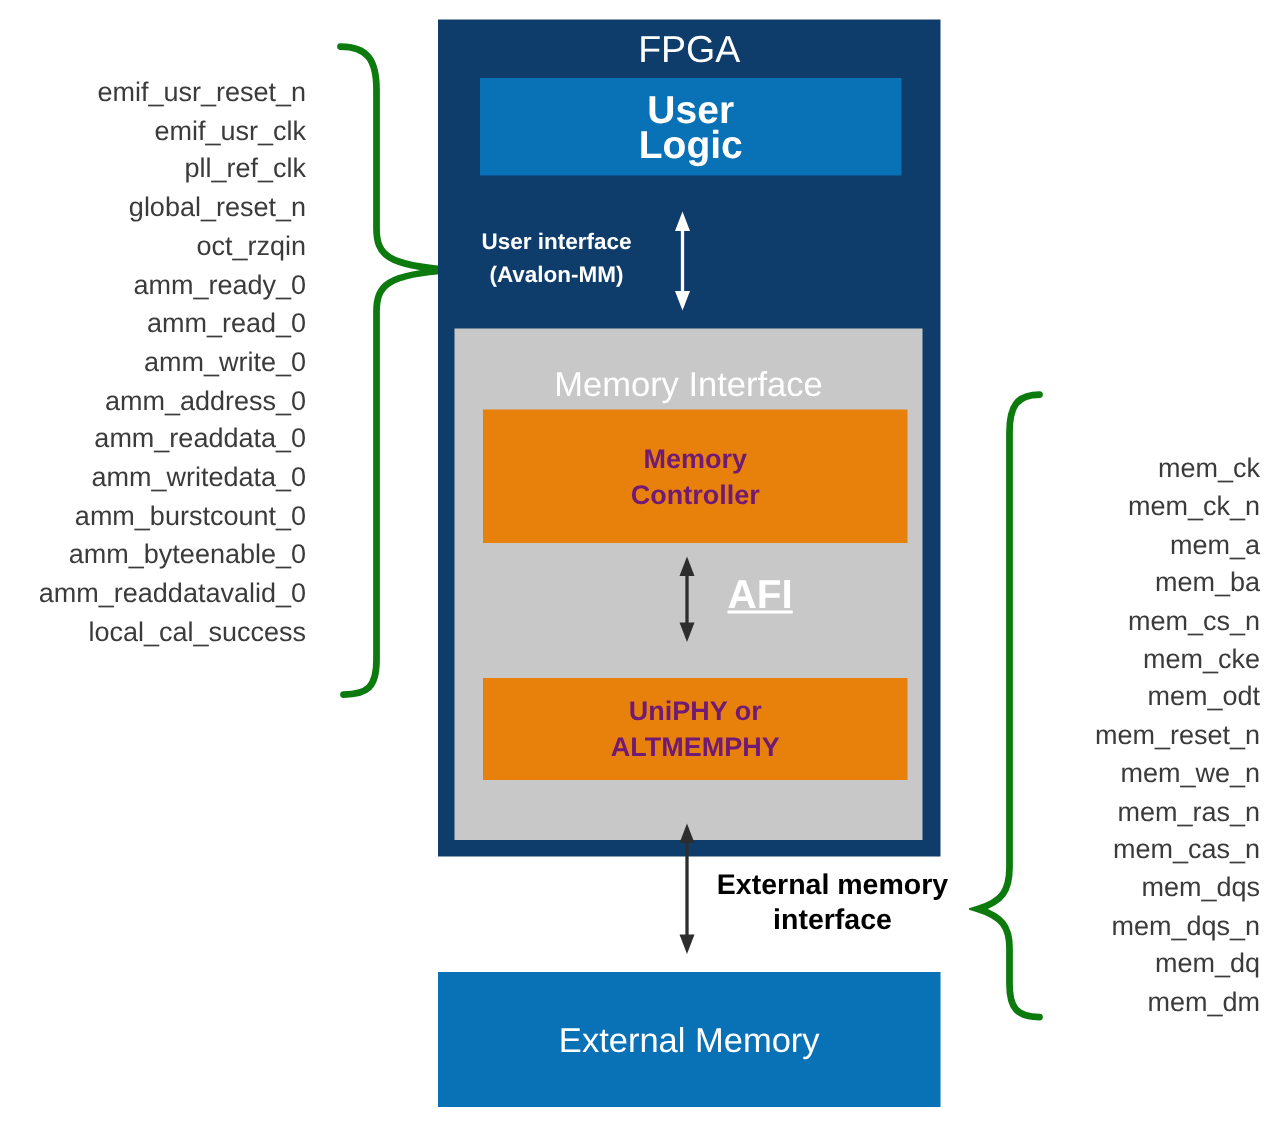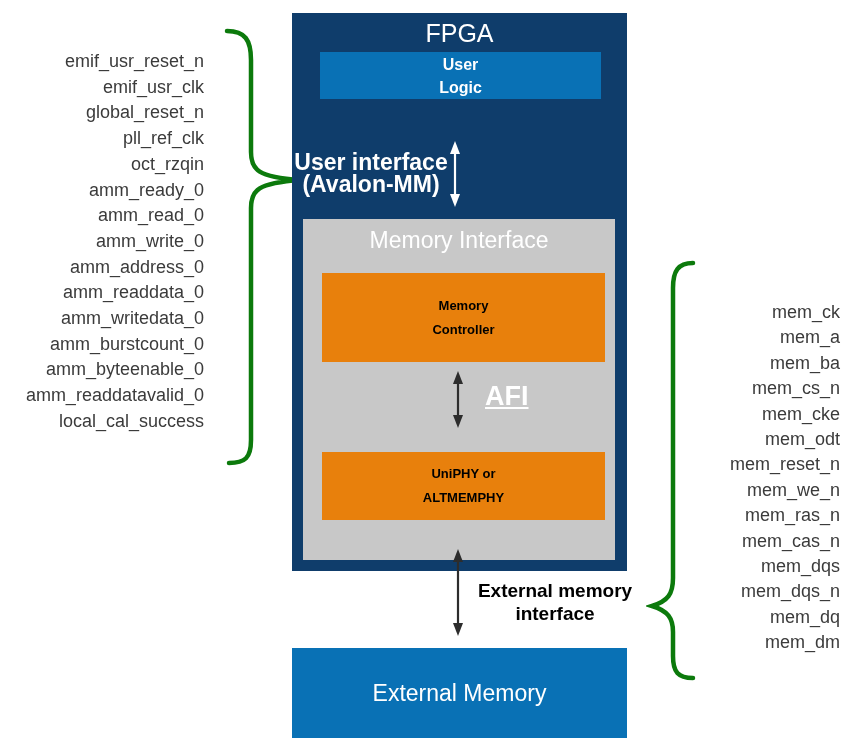--- a/index.html
+++ b/index.html
@@ -11,32 +11,32 @@
   .signal-list{position:absolute;text-align:right;color:var(--signal-text,#3b3b3b);
     font-size:18px;line-height:25.7px;white-space:nowrap;}
   .signal-list.right{line-height:25.4px;margin-top:12px;}
   
   .brace{position:absolute;}
   .brace path{fill:none;stroke:var(--green,#0c7a0c);stroke-width:4.5;stroke-linecap:round;}
   
   .fpga-box{position:absolute;left:292px;top:13px;width:335px;height:558px;
     background:var(--fpga-navy,#0f3d6b);}
   .fpga-title{padding-top:5px;text-align:center;color:#fff;font-size:25px;line-height:30px;}
-  .user-logic-box{position:absolute;left:28px;top:39px;width:281px;height:47px;
+  .user-logic-box{position:absolute;left:28px;top:39px;width:281px;height:65px;
     background:var(--panel-blue,#0971b5);display:flex;flex-direction:column;
     align-items:center;justify-content:center;color:#fff;font-weight:bold;
-    font-size:16px;line-height:23px;}
+    font-size:26px;line-height:23px;}
   .ui-label{position:absolute;left:0;top:138px;width:158px;text-align:center;
-    color:#fff;font-weight:bold;font-size:23px;line-height:22px;}
+    color:#fff;font-weight:bold;font-size:15px;line-height:22px;}
   .memif-box{position:absolute;left:11px;top:206px;width:312px;height:341px;
     background:var(--gray,#c8c8c8);}
-  .memif-title{padding-top:7px;text-align:center;color:#fff;font-size:23px;line-height:28px;}
+  .memif-title{padding-top:7px;text-align:center;color:#fff;font-size:23px;line-height:28px;margin-top:16px;}
   .orange-box{position:absolute;left:19px;width:283px;background:var(--orange,#e8800c);
     display:flex;flex-direction:column;align-items:center;justify-content:center;
-    color:#000000;font-weight:bold;font-size:13px;line-height:24px;}
+    color:#701a75;font-weight:bold;font-size:18px;line-height:24px;}
   .orange-box.mc{top:54px;height:89px;}
   .orange-box.phy{top:233px;height:68px;}
   .afi-label{position:absolute;left:182px;top:162px;color:#fff;font-weight:bold;
     font-size:27px;line-height:30px;text-decoration:underline;}
   .emi-label{position:absolute;left:455px;top:579px;width:200px;text-align:center;
     color:#000;font-weight:bold;font-size:19px;line-height:23px;}
   .extmem-box{position:absolute;left:292px;top:648px;width:335px;height:90px;
     background:var(--panel-blue,#0971b5);display:flex;align-items:center;
     justify-content:center;color:#fff;font-size:23px;}
   
@@ -46,22 +46,22 @@
   .arrow.dark .shaft{stroke:var(--arrow-dark,#2d2d2d);} .arrow.dark .head{fill:var(--arrow-dark,#2d2d2d);}
 </style>
 </head>
 <body>
 
 <div class="canvas">
 
   <div class="signal-list left" style="left:0;top:49px;width:204px;">
     <div>emif_usr_reset_n</div>
     <div>emif_usr_clk</div>
+    <div>pll_ref_clk</div>
     <div>global_reset_n</div>
-    <div>pll_ref_clk</div>
     <div>oct_rzqin</div>
     <div>amm_ready_0</div>
     <div>amm_read_0</div>
     <div>amm_write_0</div>
     <div>amm_address_0</div>
     <div>amm_readdata_0</div>
     <div>amm_writedata_0</div>
     <div>amm_burstcount_0</div>
     <div>amm_byteenable_0</div>
     <div>amm_readdatavalid_0</div>
@@ -123,20 +123,21 @@
     <div>External memory</div>
     <div>interface</div>
   </div>
 
   <svg class="brace" style="left:646px;top:260px;" width="52" height="424" viewBox="0 0 52 424">
     <path d="M 47,3 C 32,3 27,11 27,28 L 27,318 C 27,334 22,341 6,346 C 22,351 27,358 27,372 L 27,396 C 27,412 32,418 47,418"></path>
   </svg>
 
   <div class="signal-list right" style="left:692px;top:288px;width:148px;">
     <div>mem_ck</div>
+    <div>mem_ck_n</div>
     <div>mem_a</div>
     <div>mem_ba</div>
     <div>mem_cs_n</div>
     <div>mem_cke</div>
     <div>mem_odt</div>
     <div>mem_reset_n</div>
     <div>mem_we_n</div>
     <div>mem_ras_n</div>
     <div>mem_cas_n</div>
     <div>mem_dqs</div>

